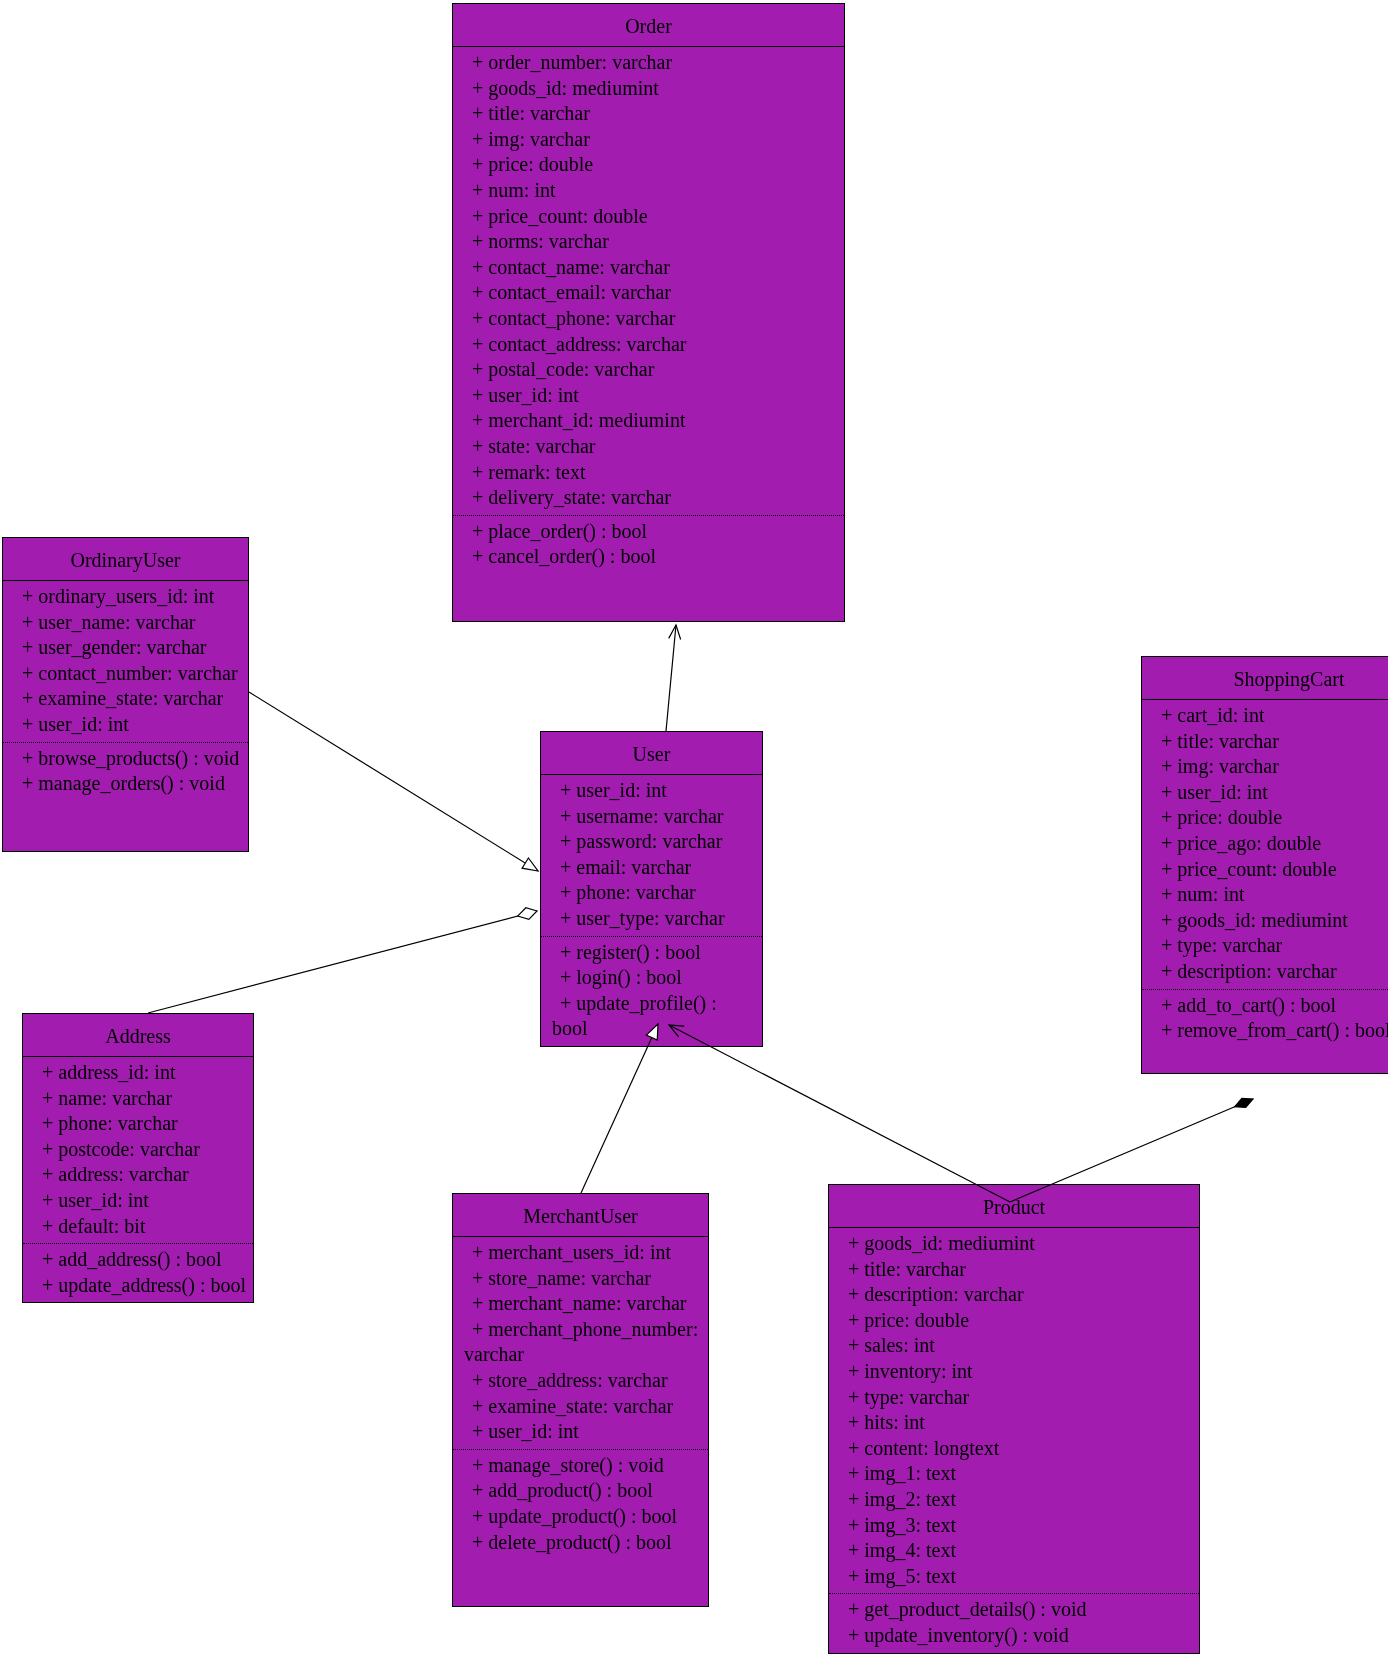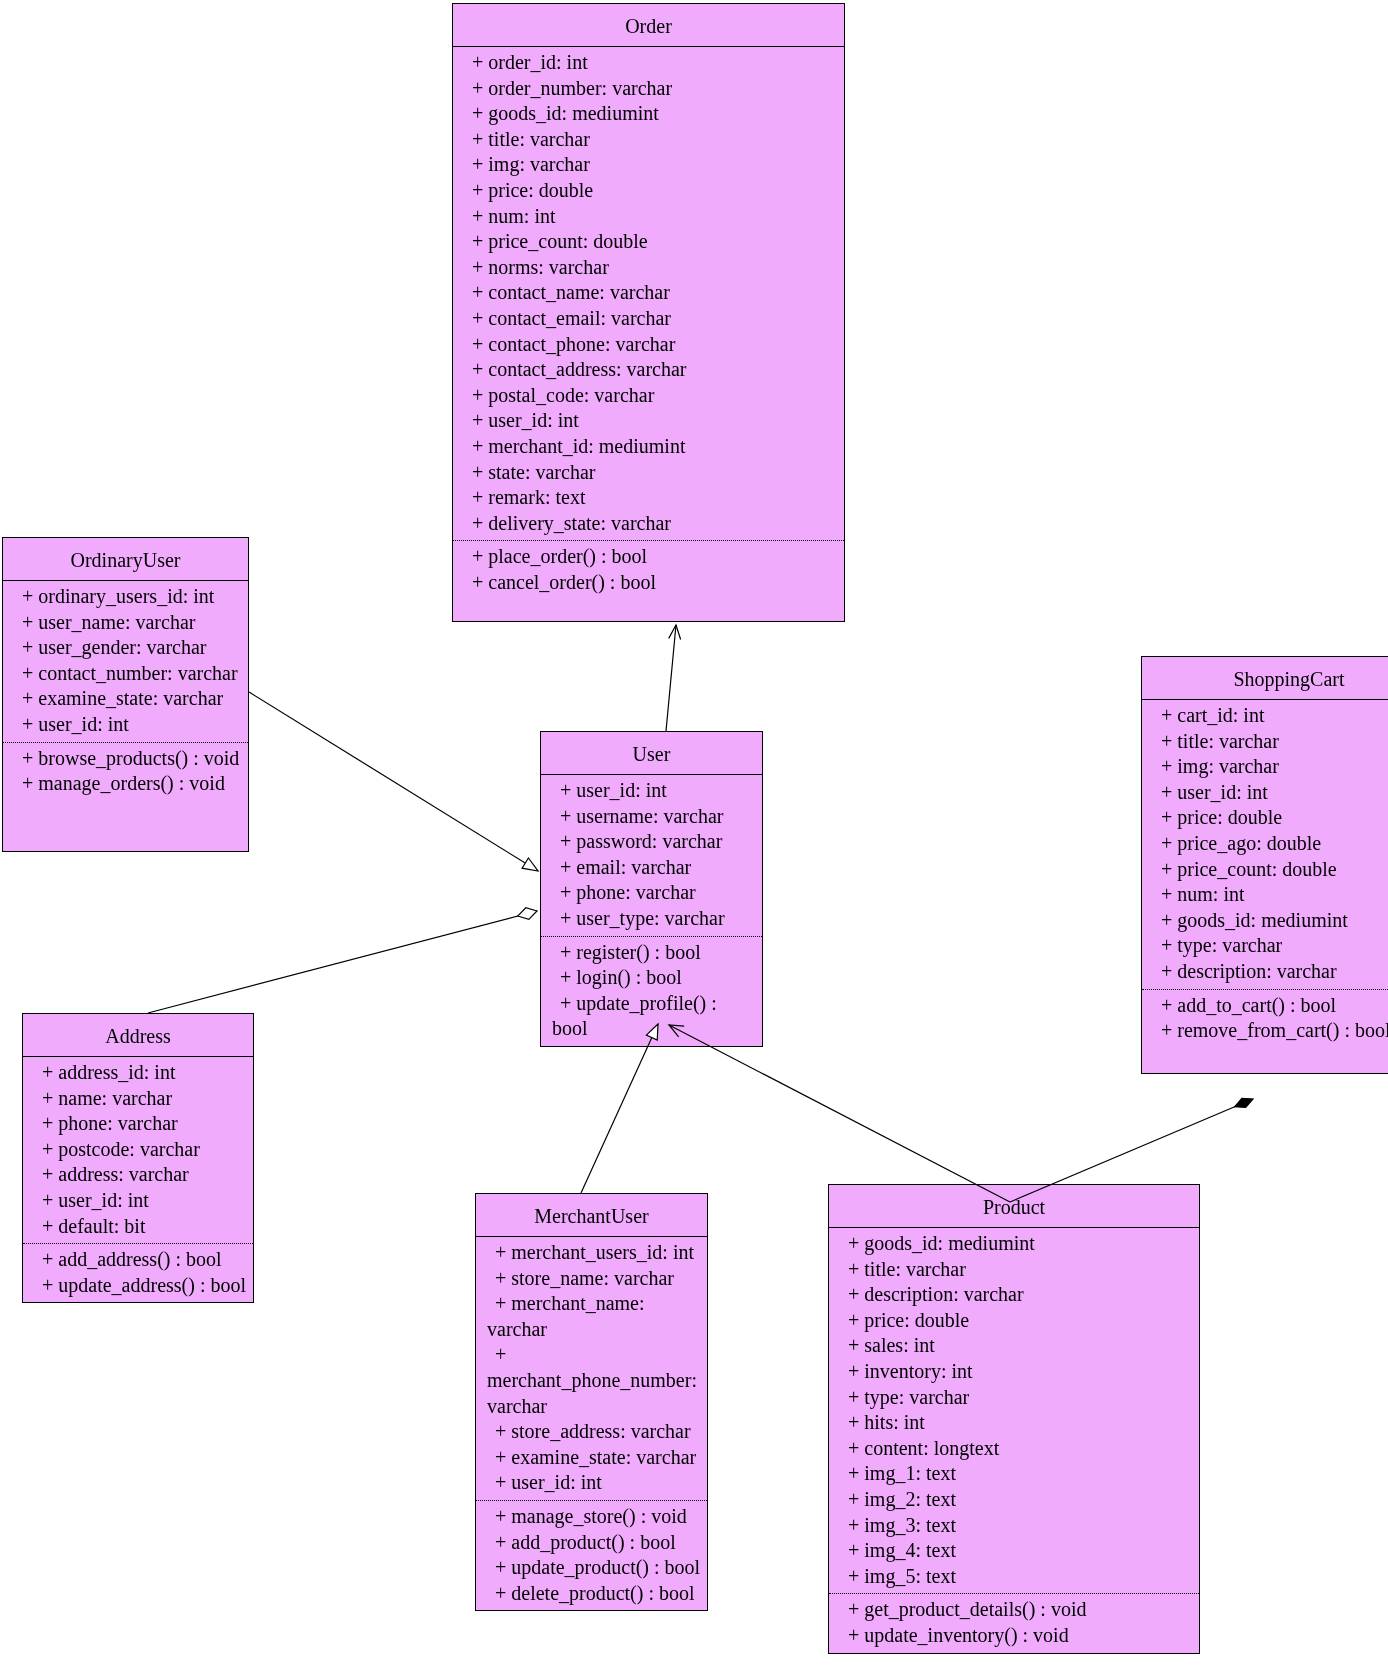--- a/index.html
+++ b/index.html
@@ -5,21 +5,21 @@
   html, body { margin: 0; padding: 0; background: #ffffff; }
   body {
     position: relative;
     width: 1388px;
     height: 1676px;
     font-family: "Liberation Serif", "DejaVu Serif", serif;
     color: #000;
   }
   .uml-class {
     position: absolute;
-    background: #f0abfc;
+    background: #a21caf;
     border: 1.5px solid #000;
     box-sizing: border-box;
     z-index: 1;
   }
   .uml-title {
     text-align: center;
     font-size: 20px;
     line-height: 24px;
     padding: 10px 4px 8px 4px;
     border-bottom: 1.5px solid #000;
@@ -70,21 +70,20 @@
   <line x1="249" y1="692" x2="538" y2="871" stroke="#000" stroke-width="1.2" marker-end="url(#hollowTriangle)"></line>
   <line x1="148" y1="1013" x2="537" y2="911" stroke="#000" stroke-width="1.2" marker-end="url(#hollowDiamond)"></line>
   <line x1="581" y1="1193" x2="658" y2="1024" stroke="#000" stroke-width="1.2" marker-end="url(#hollowTriangle)"></line>
   <line x1="1010" y1="1202" x2="669" y2="1025" stroke="#000" stroke-width="1.2" marker-end="url(#openArrow)"></line>
   <line x1="1010" y1="1202" x2="1253" y2="1099" stroke="#000" stroke-width="1.2" marker-end="url(#filledDiamond)"></line>
 </svg>
 
 <div class="uml-class" style="left:452px; top:3px; width:393px; min-height:619px;">
   <div class="uml-title">Order</div>
   <ul class="uml-attrs">
-      <li>+ order_id: int</li>
       <li>+ order_number: varchar</li>
       <li>+ goods_id: mediumint</li>
       <li>+ title: varchar</li>
       <li>+ img: varchar</li>
       <li>+ price: double</li>
       <li>+ num: int</li>
       <li>+ price_count: double</li>
       <li>+ norms: varchar</li>
       <li>+ contact_name: varchar</li>
       <li>+ contact_email: varchar</li>
@@ -167,21 +166,21 @@
       <li>+ address: varchar</li>
       <li>+ user_id: int</li>
       <li>+ default: bit</li>
     </ul>
   <ul class="uml-methods">
       <li>+ add_address() : bool</li>
       <li>+ update_address() : bool</li>
     </ul>
 </div>
 
-<div class="uml-class" style="left:475px; top:1193px; width:233px; min-height:414px;font-family:Liberation Serif, serif;">
+<div class="uml-class" style="left:452px; top:1193px; width:257px; min-height:414px;font-family:Liberation Serif, serif;">
   <div class="uml-title">MerchantUser</div>
   <ul class="uml-attrs">
       <li>+ merchant_users_id: int</li>
       <li>+ store_name: varchar</li>
       <li>+ merchant_name: varchar</li>
       <li>+ merchant_phone_number: varchar</li>
       <li>+ store_address: varchar</li>
       <li>+ examine_state: varchar</li>
       <li>+ user_id: int</li>
     </ul>

